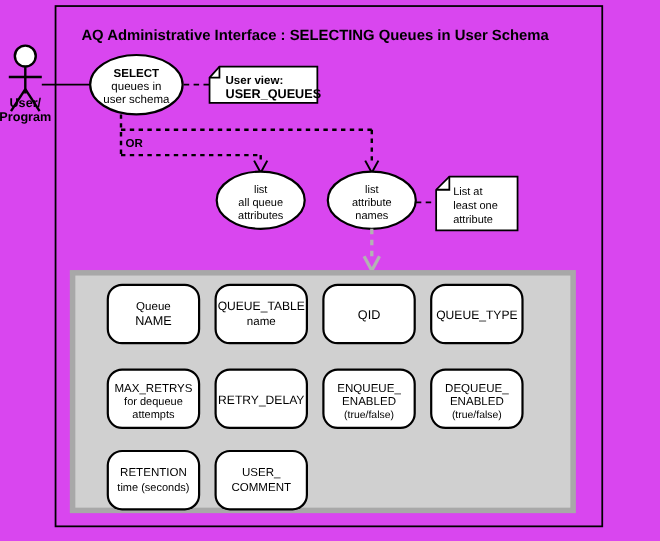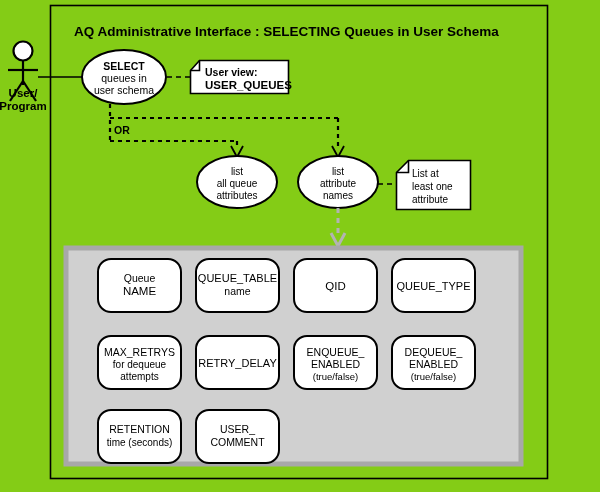--- a/index.html
+++ b/index.html
@@ -7,21 +7,21 @@
     padding: 0;
     background: #ffffff;
   }
   body {
     font-family: "Liberation Sans", sans-serif;
   }
   #canvas {
     position: relative;
     width: 600px;
     height: 492px;
-    background: #84cc16;
+    background: #d946ef;
     overflow: hidden;
   }
   #canvas svg {
     position: absolute;
     left: 0;
     top: 0;
   }
   .nosel { user-select: none; }
 </style>
 </head>

